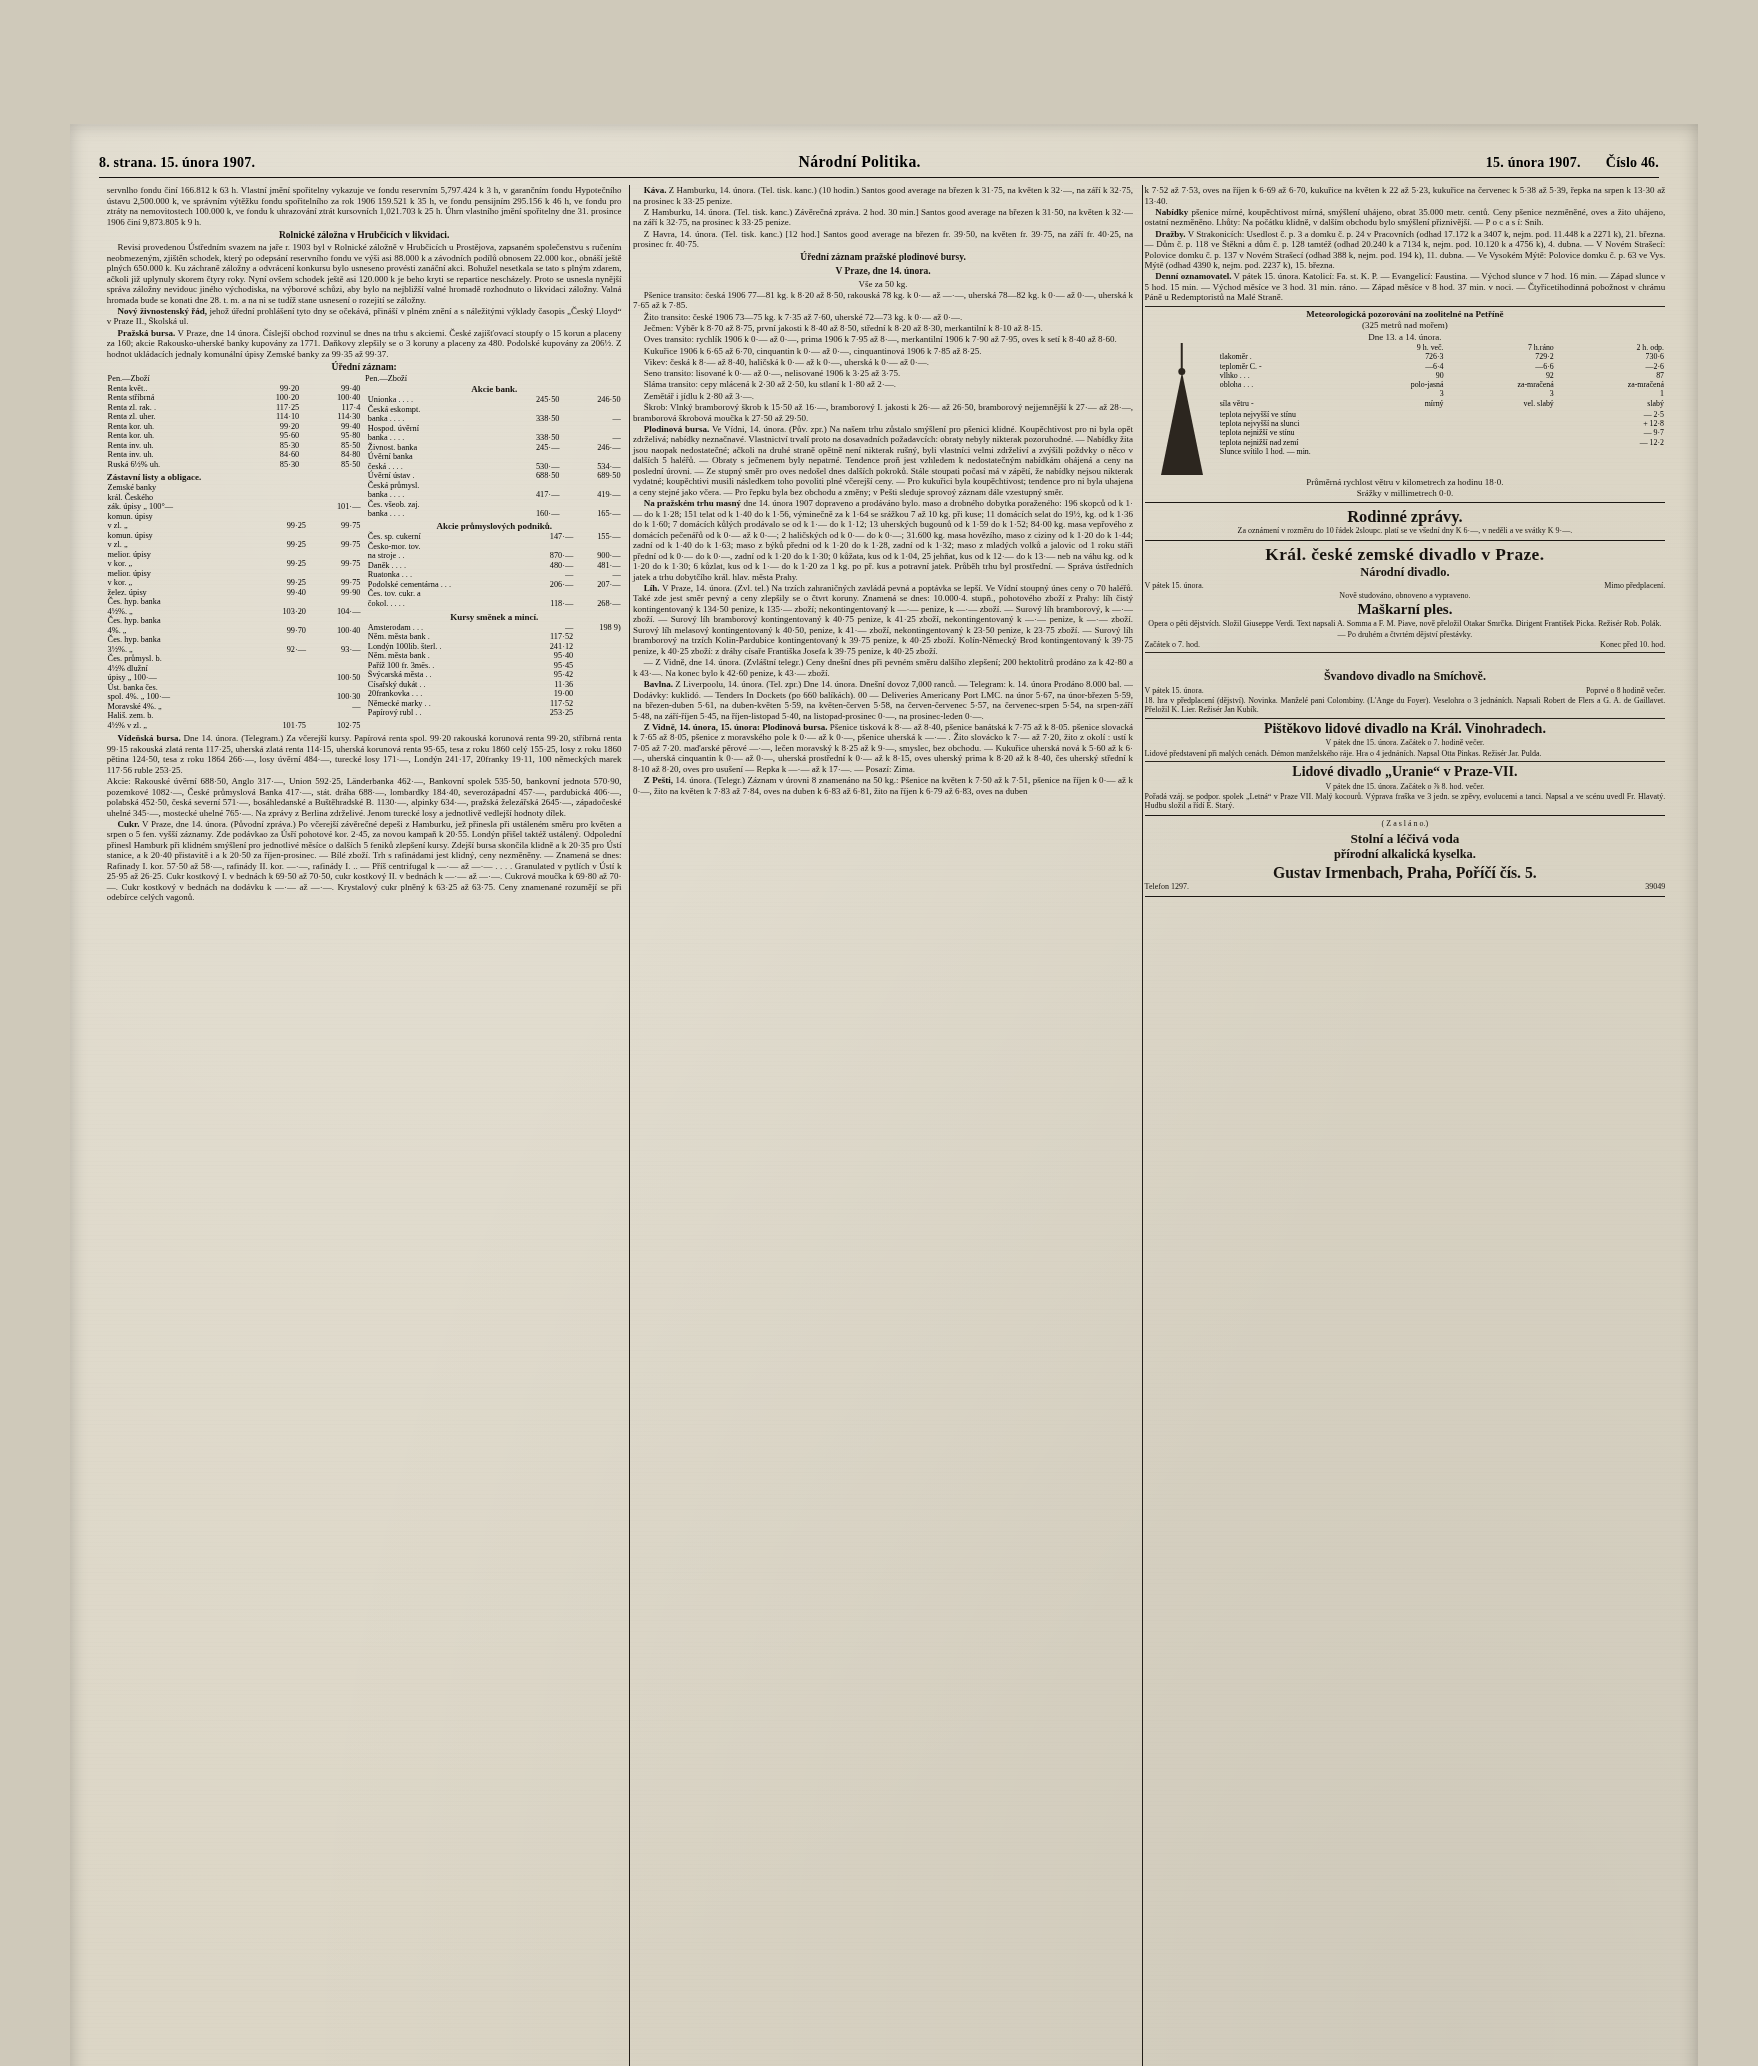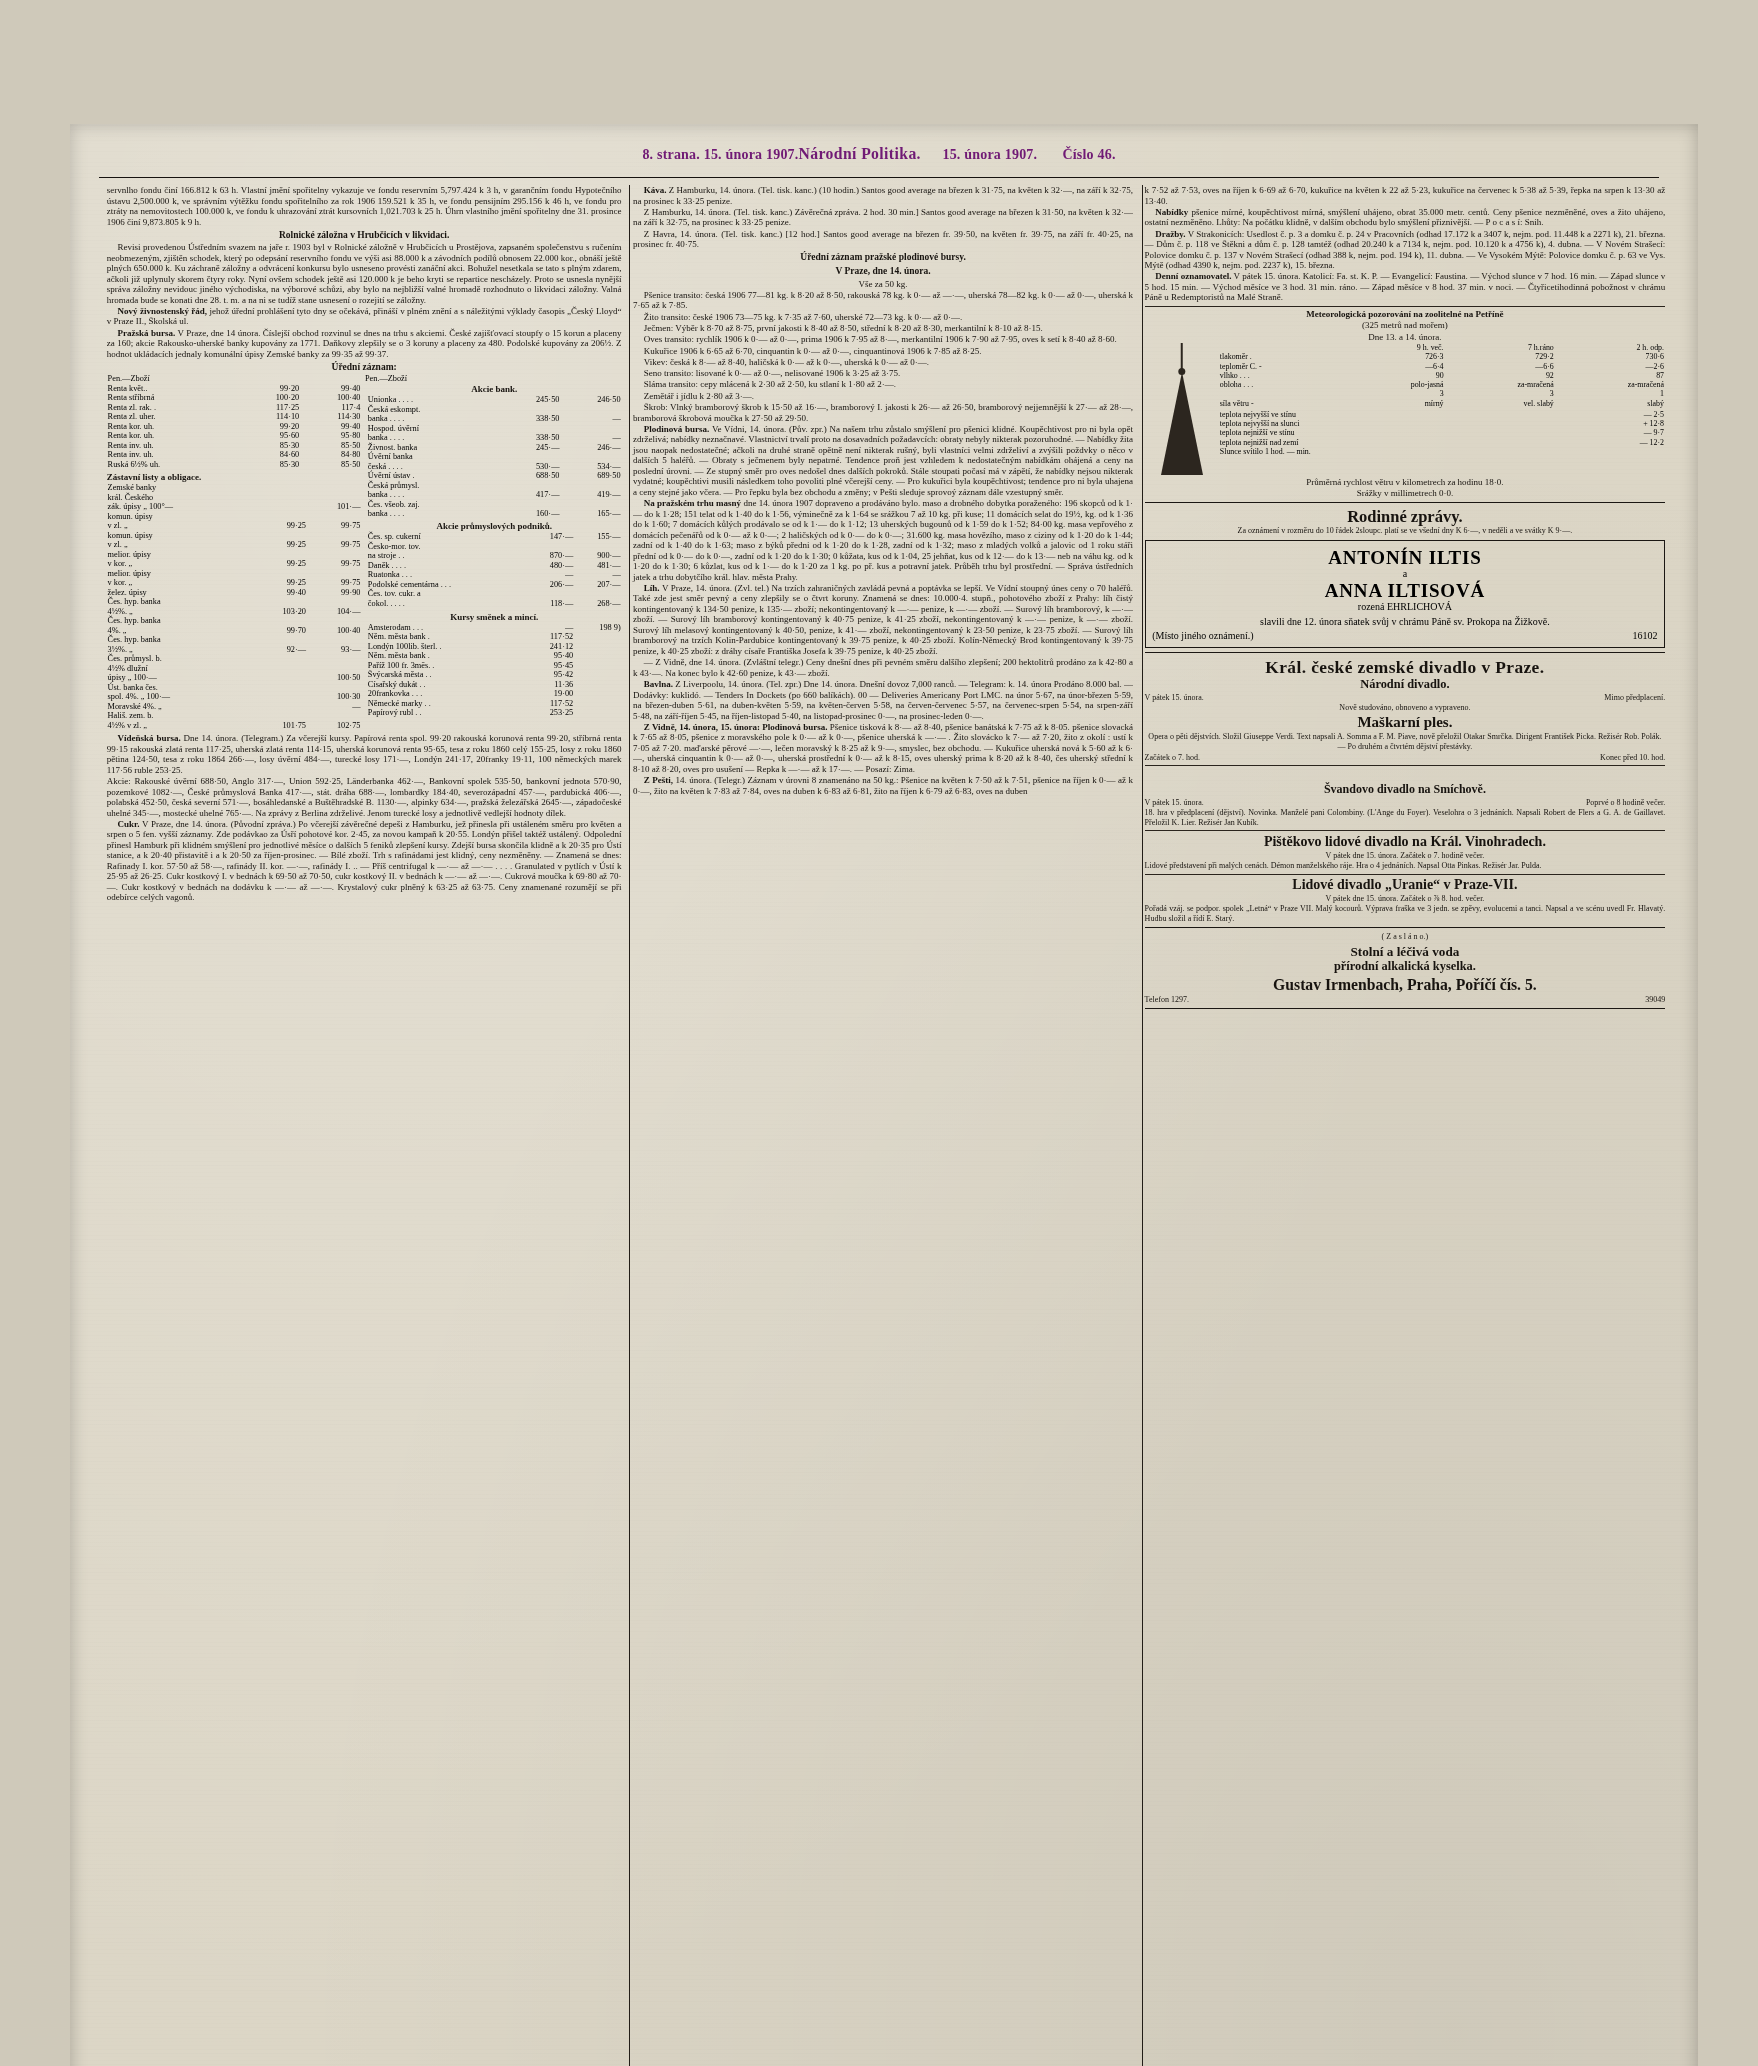--- a/index.html
+++ b/index.html
@@ -21,23 +21,23 @@
   .paperTexture{
     position:absolute;inset:0;
     background:
       repeating-linear-gradient(0deg, rgba(0,0,0,.012) 0px, rgba(0,0,0,0) 1.2px, rgba(0,0,0,0) 3.7px),
       radial-gradient(ellipse at 20% 10%, rgba(255,255,255,.25), rgba(0,0,0,0) 60%),
       radial-gradient(ellipse at 85% 85%, rgba(0,0,0,.06), rgba(0,0,0,0) 60%);
     pointer-events:none;
   }
   
   .hdr{
-    position:absolute;left:99px;right:99px;top:145px;
-    display:flex;justify-content:center;align-items:baseline;
-    font-size:14px;font-weight:bold;color:#701a75;
+    position:absolute;left:99px;right:99px;top:153px;
+    display:flex;justify-content:space-between;align-items:baseline;
+    font-size:14px;font-weight:bold;color:#000000;
     letter-spacing:0.2px;
   }
   .hdr .mid{font-size:15.7px;letter-spacing:0.4px;}
   .hdr .right span{margin-left:21.5px;}
   .ruleTop{
     position:absolute;left:99px;right:99px;top:177px;height:1.2px;background:#171310;
   }
   
   .cols{
     position:absolute;left:101px;top:185px;
@@ -632,31 +632,20 @@
           </div>
         </div>
         <p class="ctr" style="margin-top:1.7px">Průměrná rychlost větru v kilometrech za hodinu 18·0.</p>
         <p class="ctr">Srážky v millimetrech 0·0.</p>
       </div>
 
       <div class="bigrule"></div>
       <p class="theatre-h2" style="font-size:16.5px;line-height:19px;">Rodinné zprávy.</p>
       <p class="t ctr sm">Za oznámení v rozměru do 10 řádek 2sloupc. platí se ve všední dny K 6·—, v neděli a ve svátky K 9·—.</p>
 
-      <div class="adbox">
-        <div class="adTitle">ANTONÍN ILTIS</div>
-        <div class="adSub">a</div>
-        <div class="adTitle">ANNA ILTISOVÁ</div>
-        <div class="adSub">rozená EHRLICHOVÁ</div>
-        <div class="adSub" style="margin-top:2.5px">slavili dne 12. února sňatek svůj v chrámu Páně sv. Prokopa na Žižkově.</div>
-        <div class="adSub" style="margin-top:2.5px;display:flex;justify-content:space-between;">
-          <span>(Místo jiného oznámení.)</span>
-          <span>16102</span>
-        </div>
-      </div>
 
       <div class="bigrule"></div>
       <div>
         <p class="theatre-h">Král. české zemské divadlo v Praze.</p>
         <p class="theatre-h2">Národní divadlo.</p>
         <p class="t sm" style="display:flex;justify-content:space-between;">
           <span>V pátek 15. února.</span>
           <span>Mimo předplacení.</span>
         </p>
         <p class="t ctr sm">Nově studováno, obnoveno a vypraveno.</p>

